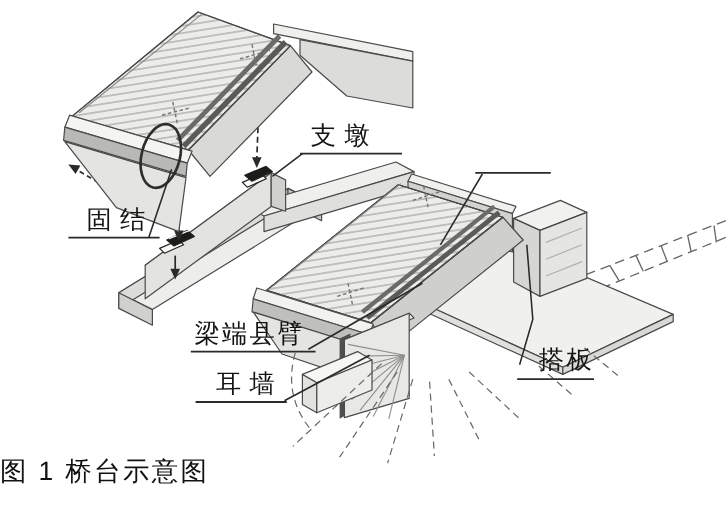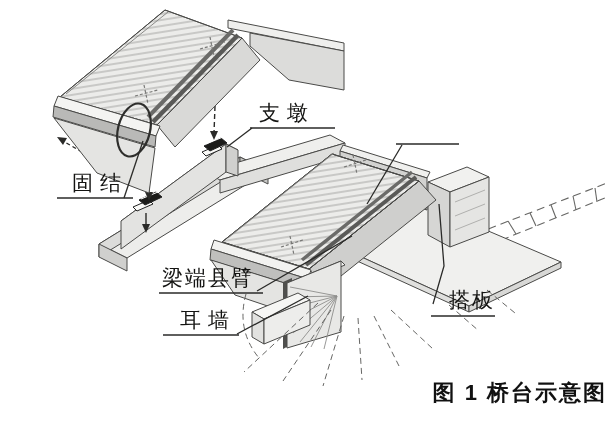--- a/index.html
+++ b/index.html
@@ -3,23 +3,23 @@
 <meta charset="utf-8">
 <style>
   html,body{margin:0;padding:0;background:#ffffff;}
   #stage{position:relative;width:607px;height:425px;background:#ffffff;overflow:hidden;
          font-family:"Liberation Serif","DejaVu Serif",serif;}
   #stage svg{position:absolute;left:0;top:0;}
   .lbl{position:absolute;color:#141412;font-size:21px;line-height:24px;white-space:nowrap;
        font-family:"Liberation Serif","DejaVu Serif",serif;}
   .sp4{letter-spacing:7px;}
   .sp2{letter-spacing:2px;}
-  #caption{position:absolute;left:0;top:378px;width:607px;text-align:right;
+  #caption{position:absolute;left:0;top:378px;width:607px;text-align:left;
            font-family:"Liberation Sans","DejaVu Sans",sans-serif;
-           font-weight:bold;font-size:22px;letter-spacing:2px;color:#111;}
+           font-weight:normal;font-size:22px;letter-spacing:2px;color:#111;}
 </style>
 </head>
 <body>
 
 <div id="stage">
 
 <svg width="607" height="425" viewBox="0 0 607 425">
   <defs>
     <pattern id="hatch" width="6" height="6" patternUnits="userSpaceOnUse" patternTransform="rotate(-9)">
       <line x1="0" y1="3" x2="6" y2="3" stroke="#a5a5a3" stroke-width="1"></line>

